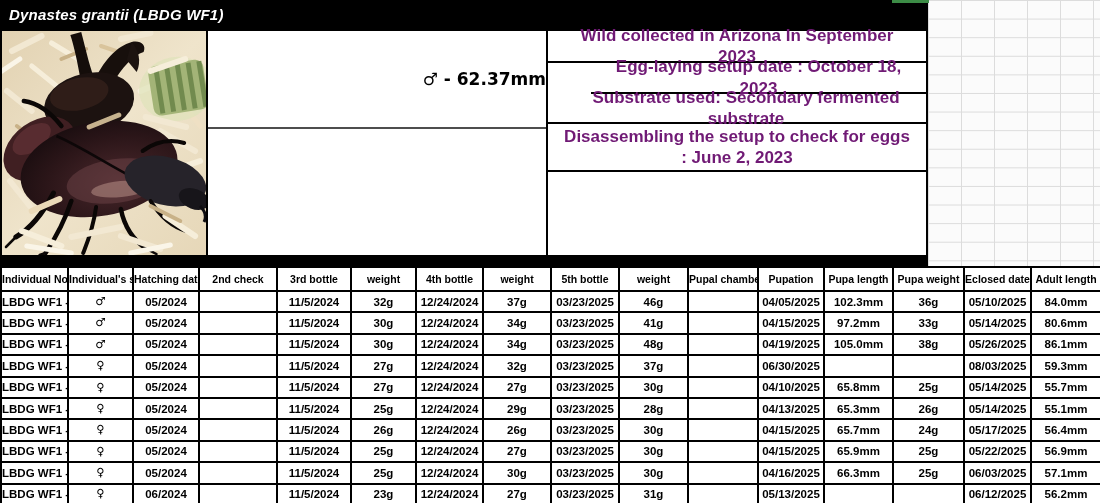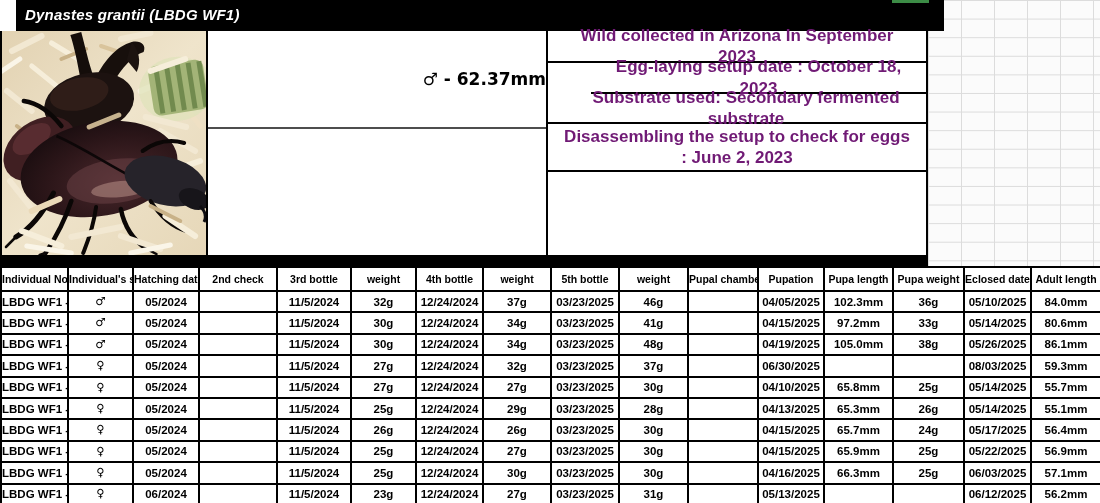--- a/index.html
+++ b/index.html
@@ -11,21 +11,21 @@
   
   .sheet-bg {
     position:absolute; left:928px; top:0; width:172px; height:266px;
     background-color:#fbfbfb;
     background-image:
       linear-gradient(to right, #dcdcdc 1px, transparent 1px),
       linear-gradient(to bottom, #dcdcdc 1px, transparent 1px);
     background-size:33px 18.6px;
   }
   .titlebar {
-    position:absolute; left:16px; top:0; width:928px; height:31px;
+    position:absolute; left:0; top:0; width:928px; height:31px;
     background:#000; color:#fff; box-sizing:border-box;
     font-weight:bold; font-style:italic; font-size:15px;
     line-height:30px; padding-left:9px; letter-spacing:.2px;
   }
   .green-strip { position:absolute; left:892px; top:0; width:37px; height:3px; }
 
   .photo-wrap {
     position:absolute; left:0; top:31px; width:206px; height:224px;
     border-left:2px solid #000; box-sizing:border-box; background:#e9dcc0;
   }

